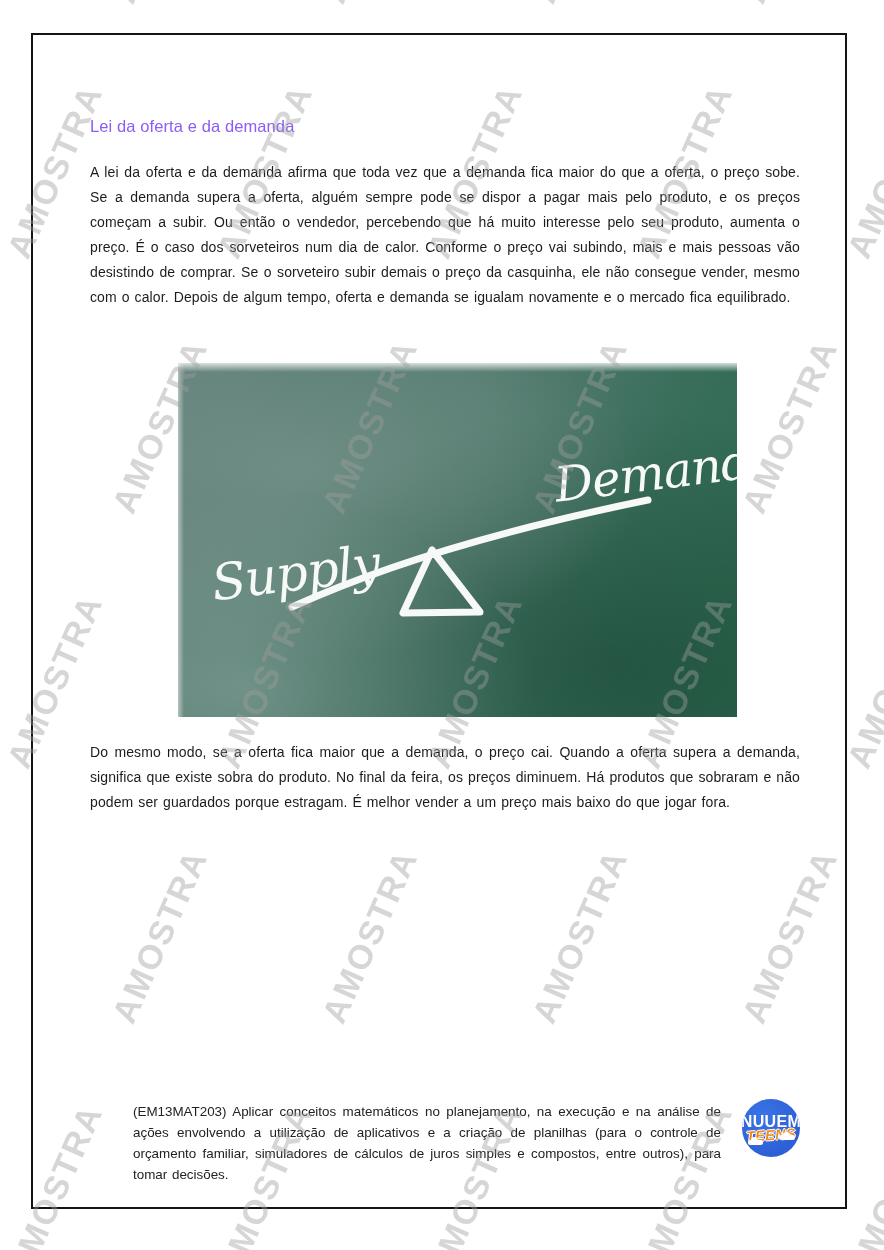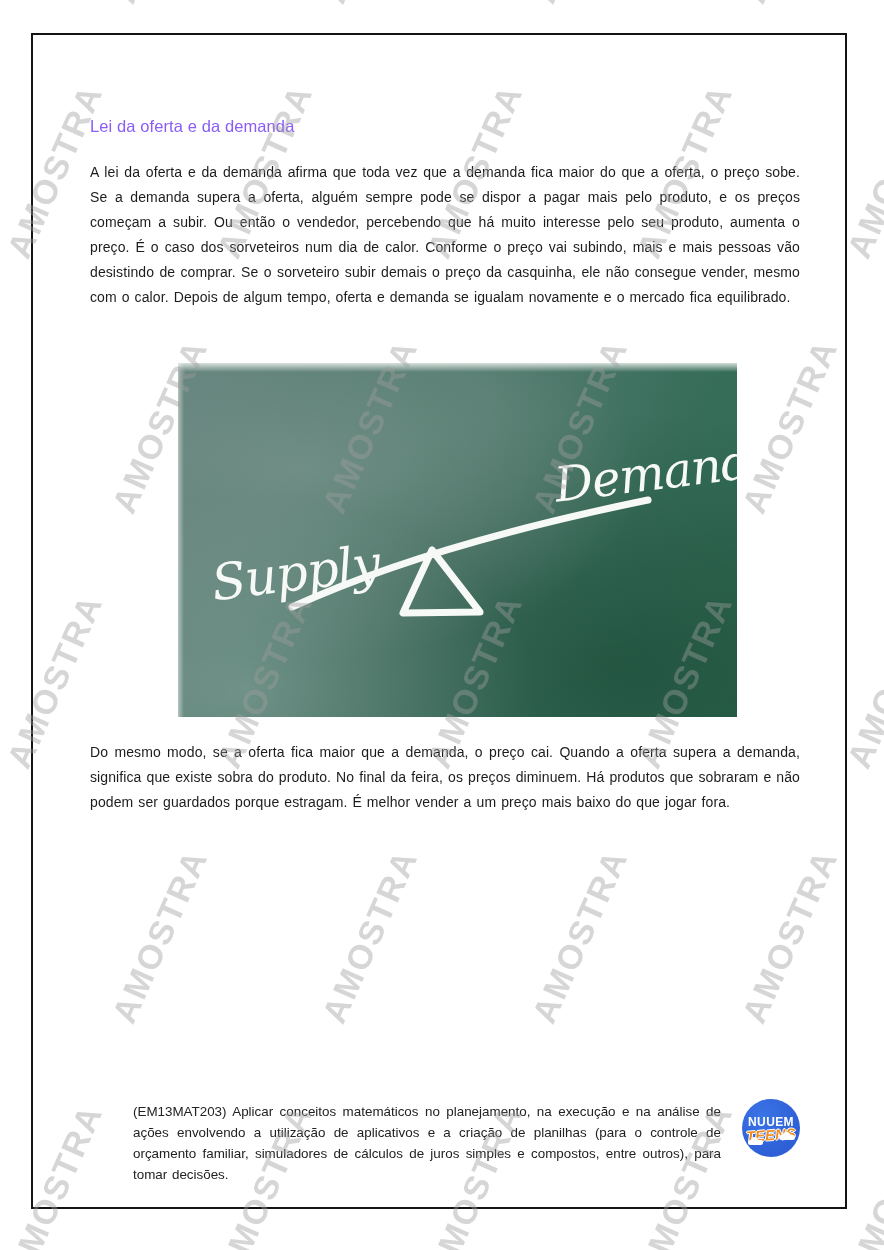--- a/index.html
+++ b/index.html
@@ -59,21 +59,21 @@
     width:588px;font-size:13.4px;line-height:21px;text-align:justify;
     color:#222;word-spacing:1px;
   }
   .brand-logo{
     position:relative;width:58px;height:58px;border-radius:50%;
     flex:0 0 auto;margin-top:-2px;
     display:flex;flex-direction:column;align-items:center;justify-content:center;
     overflow:hidden;
   }
   .logo-line1{
-    font-size:12px;font-weight:700;color:#ffffff;letter-spacing:.4px;line-height:12px;
+    font-size:16px;font-weight:700;color:#ffffff;letter-spacing:.4px;line-height:12px;
     margin-top:2px;
   }
   .logo-line2{
     font-size:14.5px;font-weight:800;font-style:italic;line-height:14px;
     transform:rotate(-4deg);letter-spacing:.3px;
     text-shadow:-1px 0 #fff,1px 0 #fff,0 -1px #fff,0 1px #fff;
   }
   .cloud{position:absolute;background:#fff;border-radius:6px;}
   .cloud.left{width:15px;height:5px;left:6px;bottom:12px;}
   .cloud.left:before{content:"";position:absolute;width:7px;height:6px;background:#fff;border-radius:50%;left:3px;top:-3px;}

